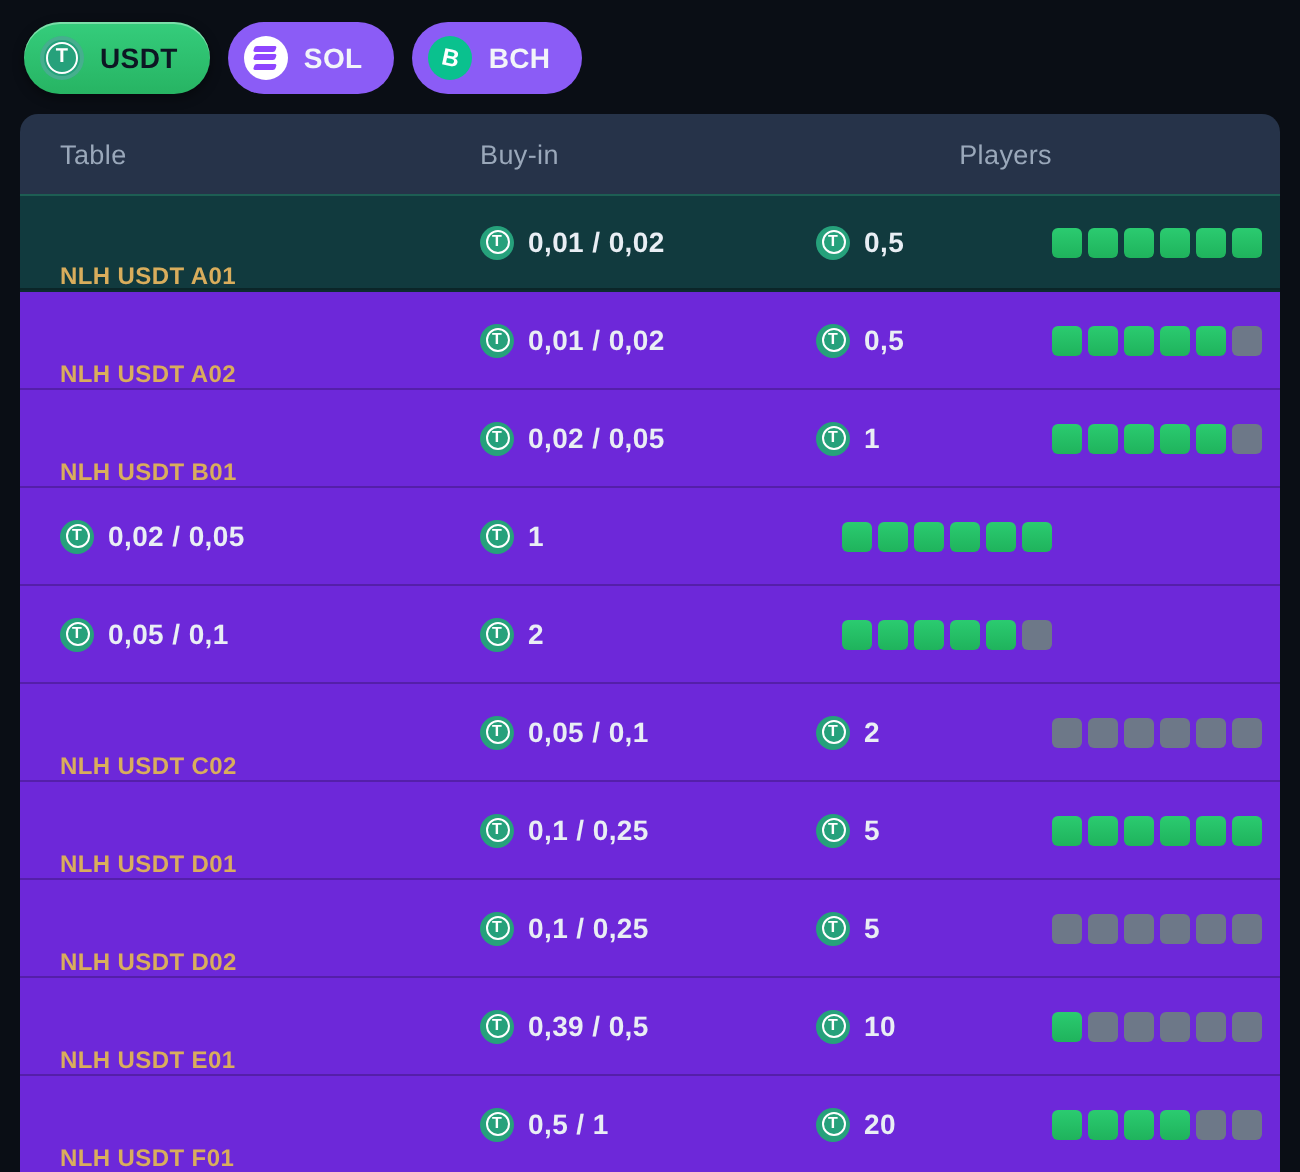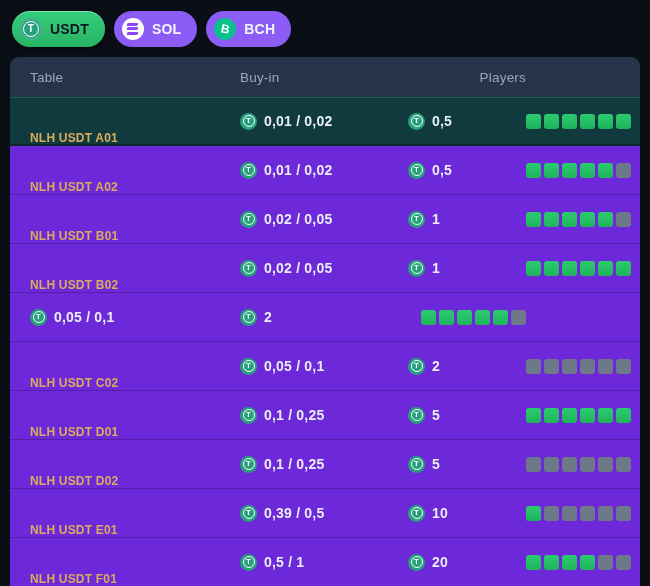--- a/index.html
+++ b/index.html
@@ -169,21 +169,20 @@
           <span class="seat on"></span>
           <span class="seat on"></span>
           <span class="seat on"></span>
           <span class="seat on"></span>
           <span class="seat on"></span>
           <span class="seat off"></span>
         </div>
   </div>
 
   <div class="row">
-    <div class="cell-name">NLH USDT B02</div>
     <div class="cell-val">
       <span class="tcoin">
             <span class="ring">T</span>
           </span>
       <span class="stakes-val">0,02 / 0,05</span>
     </div>
     <div class="cell-val">
       <span class="tcoin">
             <span class="ring">T</span>
           </span>

